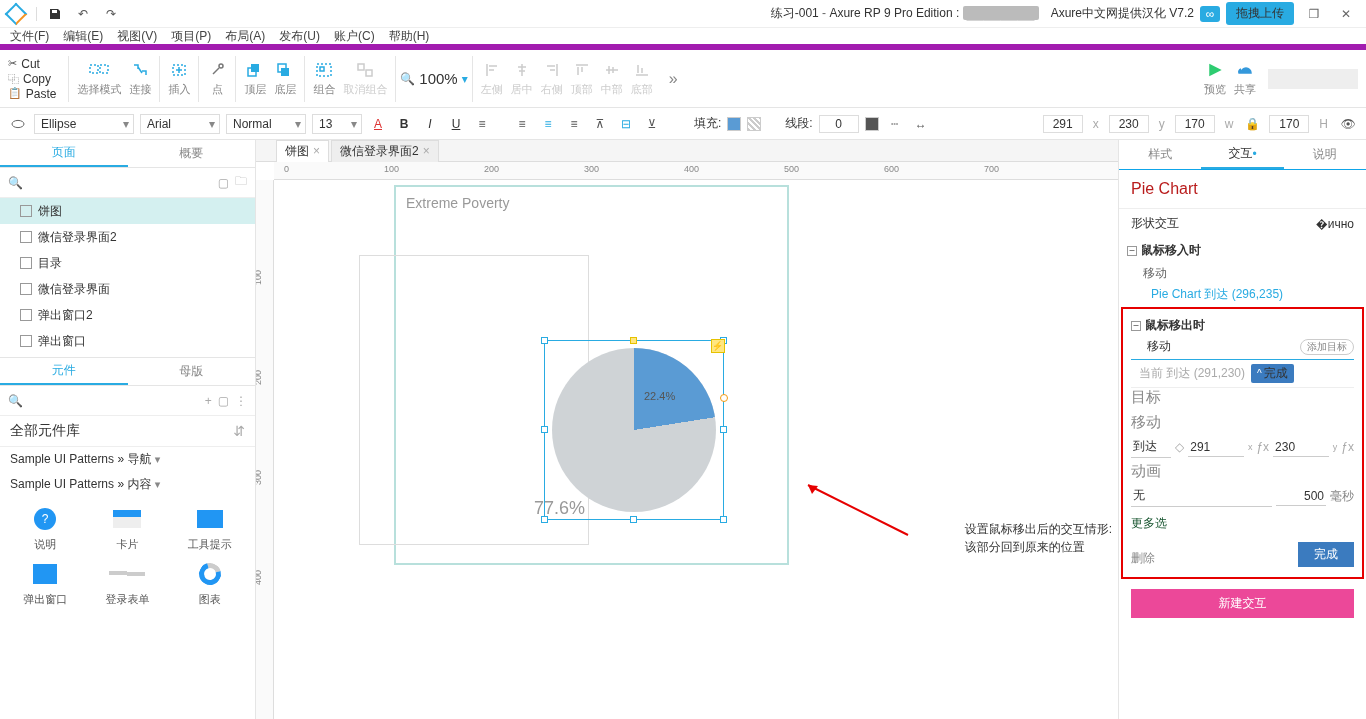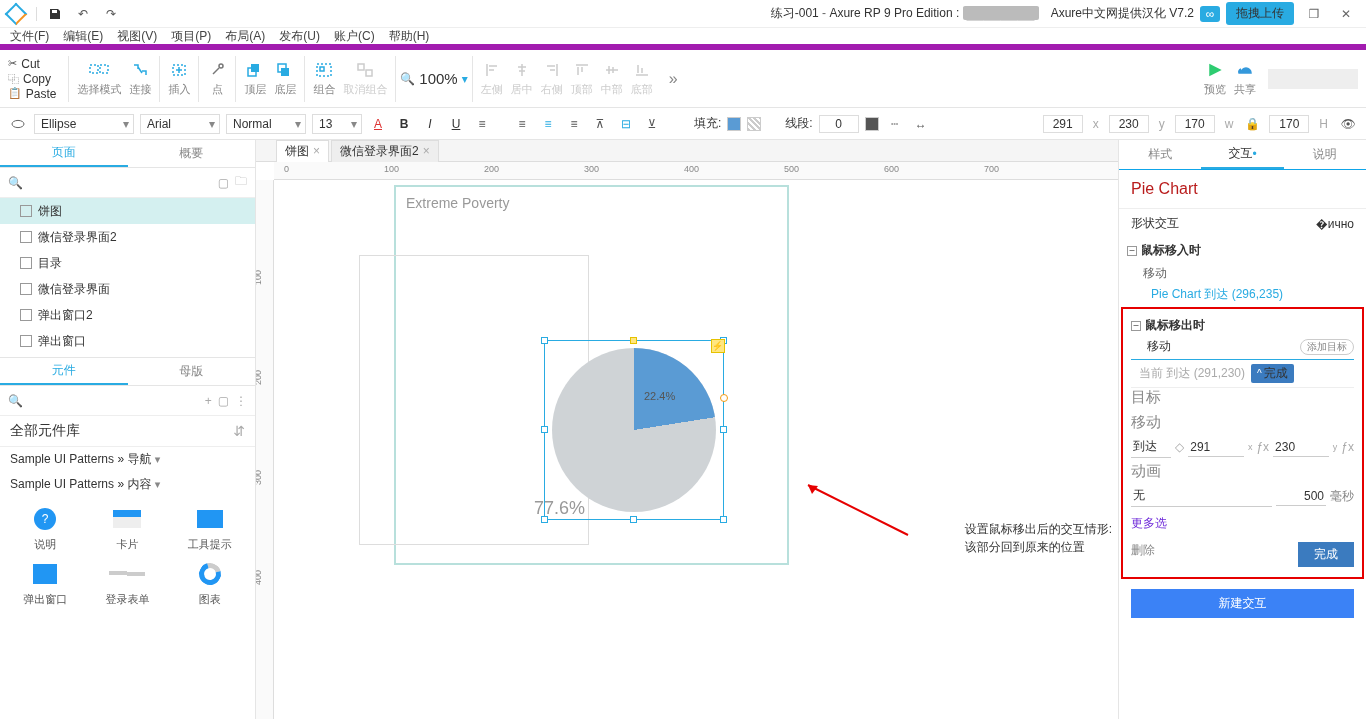--- a/index.html
+++ b/index.html
@@ -93,21 +93,21 @@
 .r-event .minus{width:10px;height:10px;border:1px solid #999;display:inline-flex;align-items:center;justify-content:center;font-size:9px;line-height:1}
 .r-action{padding:2px 0 2px 24px;color:#666;font-size:12px}
 .r-detail{padding:2px 0 2px 32px;color:#29abe2;font-size:12px}
 .red-box{border:2px solid #e60000;margin:2px;padding:4px 8px}
 .done-badge{background:#3b7bbf;color:#fff;font-size:10px;padding:1px 6px;border-radius:2px;display:inline-flex;align-items:center;gap:2px}
 .add-target{border:1px solid #ccc;border-radius:8px;padding:0 6px;font-size:10px;color:#888}
 .field-row{display:flex;align-items:center;gap:4px;margin:4px 0}
 .field-label{font-size:15px;color:#888}
 .uline-input{border:none;border-bottom:1px solid #ccc;padding:2px;min-width:40px}
 .btn-done{background:#3b7bbf;color:#fff;padding:4px 16px;border:none;float:right}
-.btn-new{background:#3b82f6;color:#fff;padding:6px;text-align:center;margin:8px 12px}
+.btn-new{background:#ec4899;color:#fff;padding:6px;text-align:center;margin:8px 12px}
 .more-arrow{color:#888;padding:0 12px;font-size:16px}
 .shape-icon svg{stroke:#666;fill:none}
 </style>
 </head>
 <body>
 
 <div class="titlebar">
   <div class="logo"></div>
   <span class="tb-sep"></span>
   <span class="tb-icon">
@@ -549,21 +549,21 @@
         <input class="uline-input" value="230" style="">
           <span style="color:#aaa;font-size:9px">y</span>
         <span style="color:#aaa">ƒx</span>
       </div>
       <div class="field-label">动画</div>
       <div class="field-row">
         <span class="uline-input" style="flex:1">无</span>
         <input class="uline-input" style="width: 50px; text-align: right;" value="500">
         <span style="color:#888">毫秒</span>
       </div>
-      <div style="color:#6d28d9;padding:4px 0">更多选 </div>
-      <div style="display:flex;justify-content:space-between;align-items:flex-start;padding:6px 0">
+      <div style="color:#14532d;padding:4px 0">更多选 </div>
+      <div style="display:flex;justify-content:space-between;align-items:flex-end;padding:6px 0">
         <span style="color:#888">删除</span>
         <button class="btn-done">完成</button>
       </div>
     </div>
     <div class="btn-new">新建交互</div>
   </div>
 </div>
 
 </body></html>

